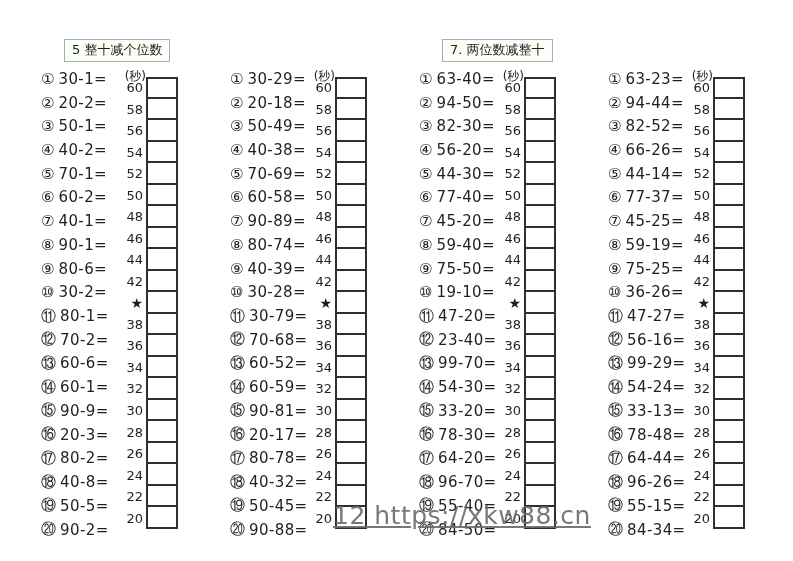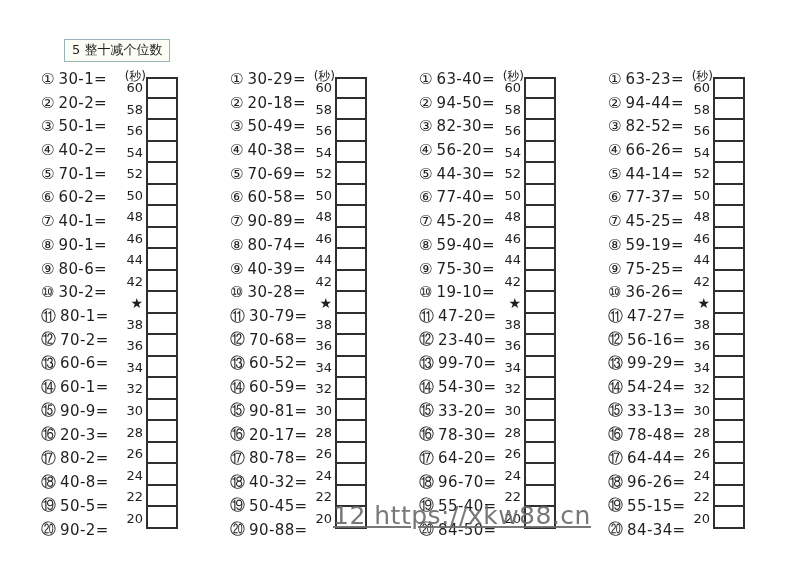--- a/index.html
+++ b/index.html
@@ -483,20 +483,21 @@
 
   <div class="timer-row">
     <span class="timer-value">20</span>
     <span class="timer-box"></span>
   </div>
 </div>
     </div>
   </div>
 
   <div class="col">
+    <div class="title-box">7. 两位数减整十</div>
     <div class="problems">
   <div class="problem-row">
     <span class="pnum">①</span>
     <span class="pexpr">63-40=</span>
   </div>
 
   <div class="problem-row">
     <span class="pnum">②</span>
     <span class="pexpr">94-50=</span>
   </div>
@@ -526,21 +527,21 @@
     <span class="pexpr">45-20=</span>
   </div>
 
   <div class="problem-row">
     <span class="pnum">⑧</span>
     <span class="pexpr">59-40=</span>
   </div>
 
   <div class="problem-row">
     <span class="pnum">⑨</span>
-    <span class="pexpr">75-30=</span>
+    <span class="pexpr">75-50=</span>
   </div>
 
   <div class="problem-row">
     <span class="pnum">⑩</span>
     <span class="pexpr">19-10=</span>
   </div>
 
   <div class="problem-row">
     <span class="pnum">⑪</span>
     <span class="pexpr">47-20=</span>

